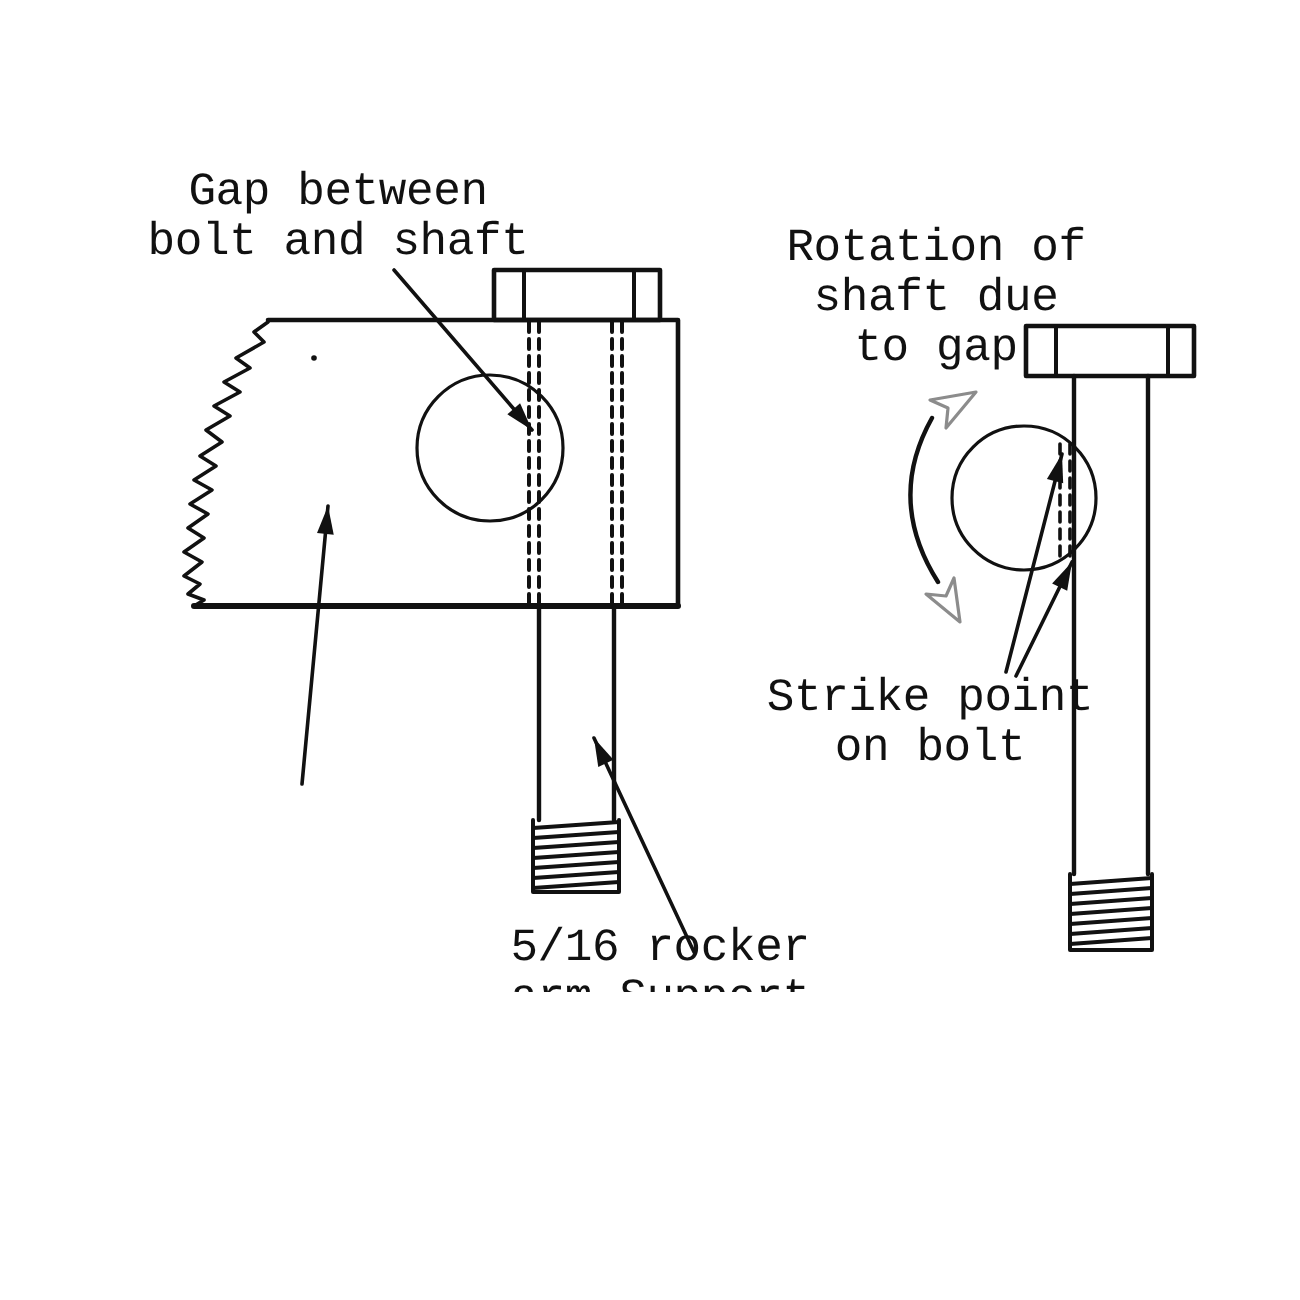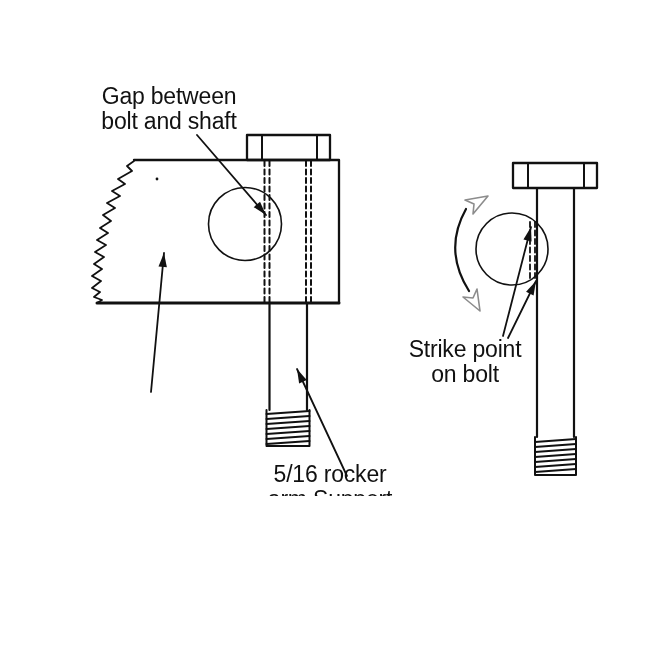--- a/index.html
+++ b/index.html
@@ -1,21 +1,21 @@
 <!DOCTYPE html>
 <html><head>
 <meta charset="utf-8">
 <style>
   html, body { margin: 0; padding: 0; background: #ffffff; }
   .stage {
     position: relative;
     width: 650px;
     height: 496px;
     background: #a16207;
-    font-family: Liberation Sans, sans-serif;
+    font-family: Liberation Mono, monospace;
     overflow: hidden;
   }
   .stage svg { position: absolute; left: 0; top: 0; }
   .label {
     position: absolute;
     transform: translateX(-50%);
     text-align: center;
     white-space: pre-line;
     font-size: 23px;
     line-height: 25px;
@@ -94,20 +94,23 @@
 
     <g fill="#ffffff" stroke-width="1.6" stroke-linejoin="round" stroke="#8c8c8c">
       <polygon points="488,196 473,214 474,204 465,200"></polygon>
       <polygon points="480,311 463,297 473,298 477,289"></polygon>
     </g>
   </svg>
 
   <div class="label label-gap">Gap between
 bolt and shaft</div>
 
+  <div class="label label-rotation">Rotation of
+shaft due
+to gap</div>
 
   <div class="label label-strike">Strike point
 on bolt</div>
 
 
   <div class="label label-bolt">5/16 rocker
 arm Support
 plate bolt</div>
 </div>
 

